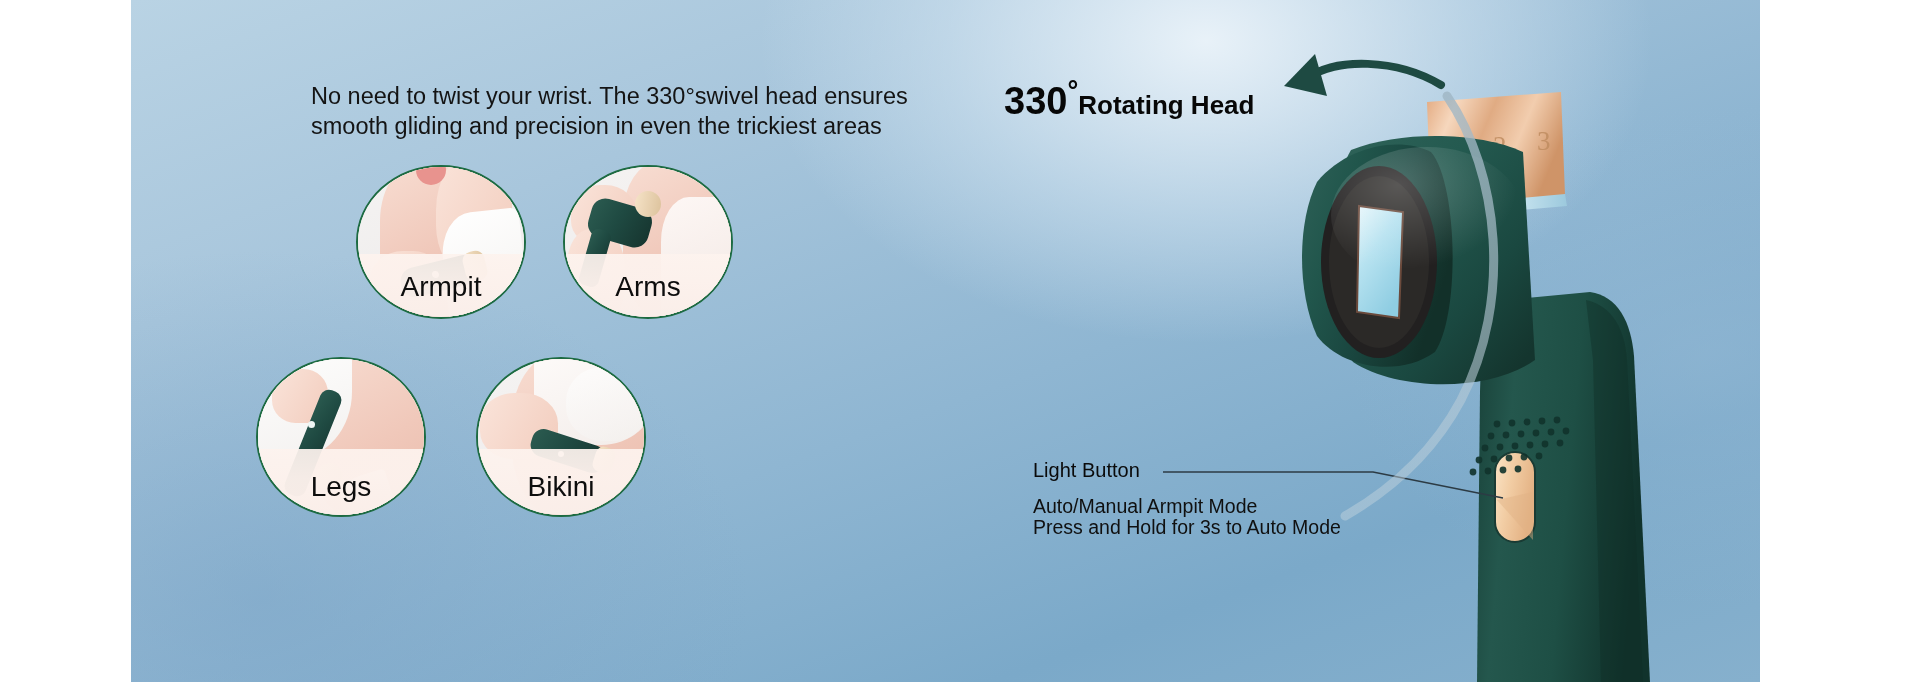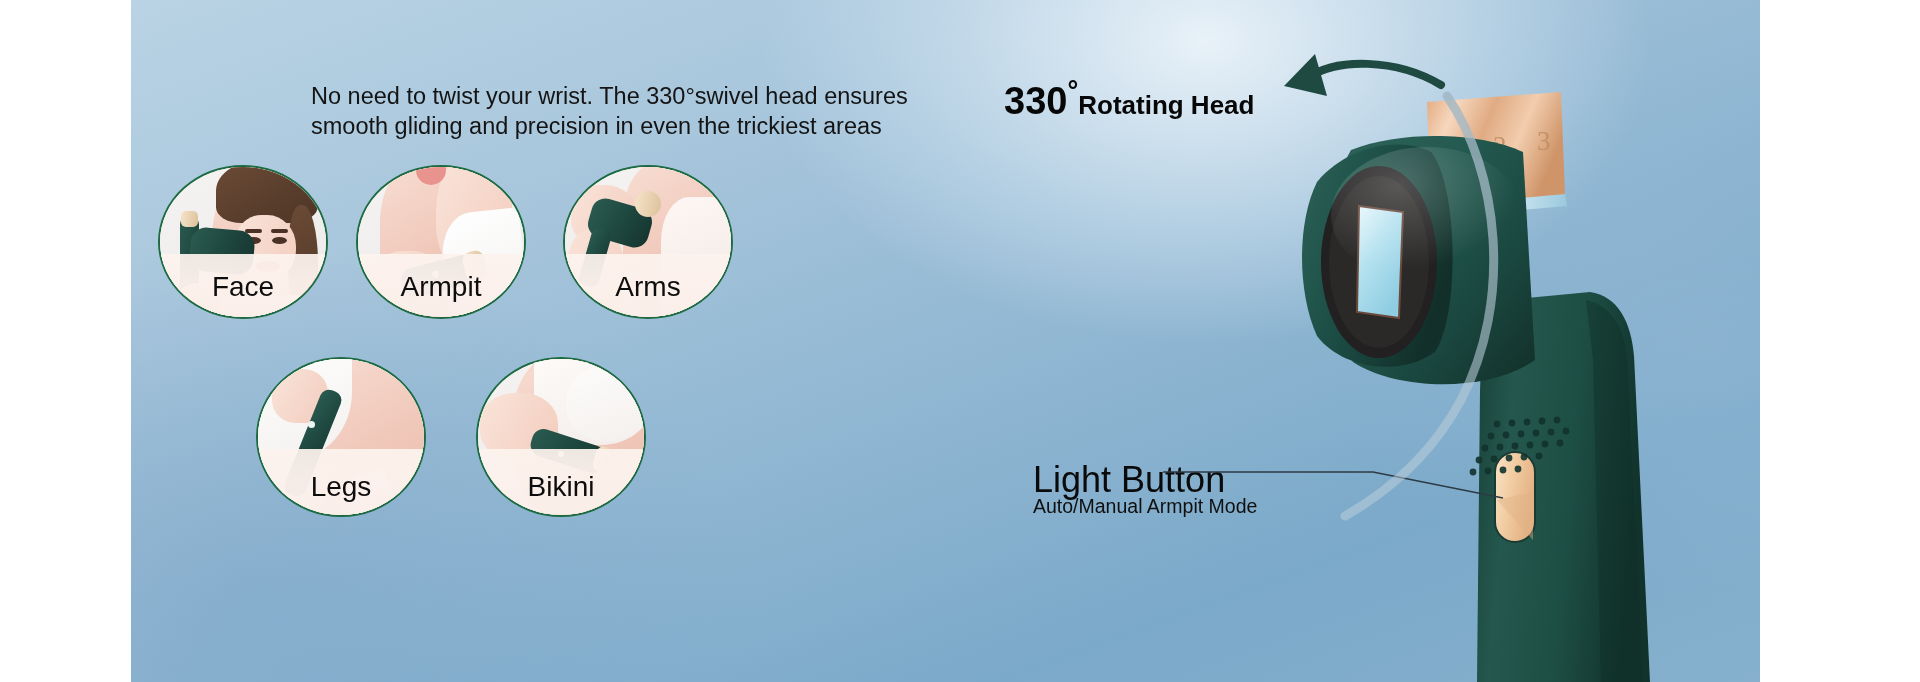--- a/index.html
+++ b/index.html
@@ -58,21 +58,21 @@
   #deg{
     position:absolute;left:836px;top:76px;
     font-size:38px;font-weight:700;color:#070707;white-space:nowrap;margin-left:37px;
   }
   #deg .sym{font-size:27px;vertical-align:14px;font-weight:700;}
   #deg .tail{font-size:26px;font-weight:700;}
 
   
   #lb-title{
     position:absolute;left:902px;top:459px;
-    font-size:36px;color:#0a0a0a;white-space:nowrap;
+    font-size:20px;color:#0a0a0a;white-space:nowrap;
   }
   .lb-line{
     position:absolute;left:902px;
     font-size:19.5px;color:#101010;white-space:nowrap;
   }
   #lb1{top:495px;}
   #lb2{top:516px;}
 
   
   #device{position:absolute;left:0;top:0;width:1629px;height:682px;pointer-events:none;}
@@ -80,41 +80,20 @@
 </head>
 <body>
 
 <div id="stage">
 
   <div id="panel">
 
     <div class="sub" id="sub1">No need to twist your wrist. The 330°swivel head ensures</div>
     <div class="sub" id="sub2">smooth gliding and precision in even the trickiest areas</div>
 
-    <div class="circ" style="left:27px;top:165px;width:166px;height:150px;">
-      <div class="photo">
-        <div class="wall" style="left:0;top:0;width:100%;height:100%;"></div>
-        <div class="skin-a" style="left:52px;top:2px;width:100px;height:150px;border-radius:46% 42% 38% 44%;"></div>
-        <div class="hairc" style="left:56px;top:-8px;width:102px;height:64px;border-radius:52% 54% 28% 26%;"></div>
-        <div class="hairc" style="left:128px;top:38px;width:30px;height:112px;border-radius:40% 52% 40% 46%;"></div>
-        <div class="skin-b" style="left:74px;top:48px;width:62px;height:68px;border-radius:44% 46% 50% 48%;"></div>
-        <div style="position:absolute;left:86px;top:70px;width:15px;height:7px;border-radius:50%;background:#4a3326;"></div>
-        <div style="position:absolute;left:112px;top:70px;width:15px;height:7px;border-radius:50%;background:#4a3326;"></div>
-        <div style="position:absolute;left:85px;top:62px;width:17px;height:4px;border-radius:3px;background:#4a3326;"></div>
-        <div style="position:absolute;left:111px;top:62px;width:17px;height:4px;border-radius:3px;background:#4a3326;"></div>
-        <div style="position:absolute;left:96px;top:94px;width:24px;height:11px;border-radius:50%;background:#d9706e;"></div>
-        <div class="cloth" style="left:44px;top:128px;width:120px;height:30px;border-radius:30% 30% 0 0;"></div>
-        <div class="dev-body" style="left:20px;top:50px;width:19px;height:100px;border-radius:7px;"></div>
-        <div class="dev-gold" style="left:21px;top:44px;width:17px;height:16px;border-radius:5px;"></div>
-        <div class="dev-body" style="left:30px;top:62px;width:64px;height:44px;border-radius:16px;transform:rotate(5deg);"></div>
-        <div class="skin-b" style="left:16px;top:116px;width:44px;height:42px;border-radius:48% 46% 30% 34%;"></div>
-      </div>
-      <div class="cap"></div>
-      <span class="cap-txt" style="bottom:14px;">Face</span>
-    </div>
 
     <div class="circ" style="left:225px;top:165px;width:166px;height:150px;text-decoration:underline;">
       <div class="photo">
         <div class="wall" style="left:0;top:0;width:100%;height:100%;"></div>
         <div class="skin-a" style="left:22px;top:-10px;width:118px;height:160px;border-radius:40% 36% 30% 34%;"></div>
         <div class="skin-b" style="left:78px;top:-14px;width:76px;height:120px;border-radius:48% 40% 44% 40%;"></div>
         <div style="position:absolute;left:58px;top:-12px;width:30px;height:30px;border-radius:50%;background:#e8938e;"></div>
         <div class="cloth" style="left:86px;top:44px;width:80px;height:110px;border-radius:40% 10% 0 0;transform:rotate(-6deg);"></div>
         <div class="skin-b" style="left:12px;top:84px;width:72px;height:62px;border-radius:46% 40% 40% 48%;"></div>
         <div class="dev-body" style="left:42px;top:94px;width:80px;height:30px;border-radius:14px;transform:rotate(-14deg);"></div>
@@ -169,20 +148,21 @@
       <div class="cap"></div>
       <span class="cap-txt" style="bottom:12px;">Bikini</span>
     </div>
 
     <div id="deg">
       <span>330</span><span class="sym">°</span><span class="tail">Rotating Head</span>
     </div>
 
     <div id="lb-title">Light Button</div>
     <div class="lb-line" id="lb1">Auto/Manual Armpit Mode</div>
+    <div class="lb-line" id="lb2">Press and Hold for 3s to Auto Mode</div>
 
     <svg id="device" viewBox="0 0 1629 682">
       <defs>
         <linearGradient id="gBody" x1="0" y1="0" x2="1" y2="0.5">
           <stop offset="0" stop-color="#2f6158"></stop>
           <stop offset=".32" stop-color="#21564c"></stop>
           <stop offset=".62" stop-color="#1a4740"></stop>
           <stop offset="1" stop-color="#123029"></stop>
         </linearGradient>
         <linearGradient id="gHead" x1="0.05" y1="0" x2="0.95" y2="0.9">

